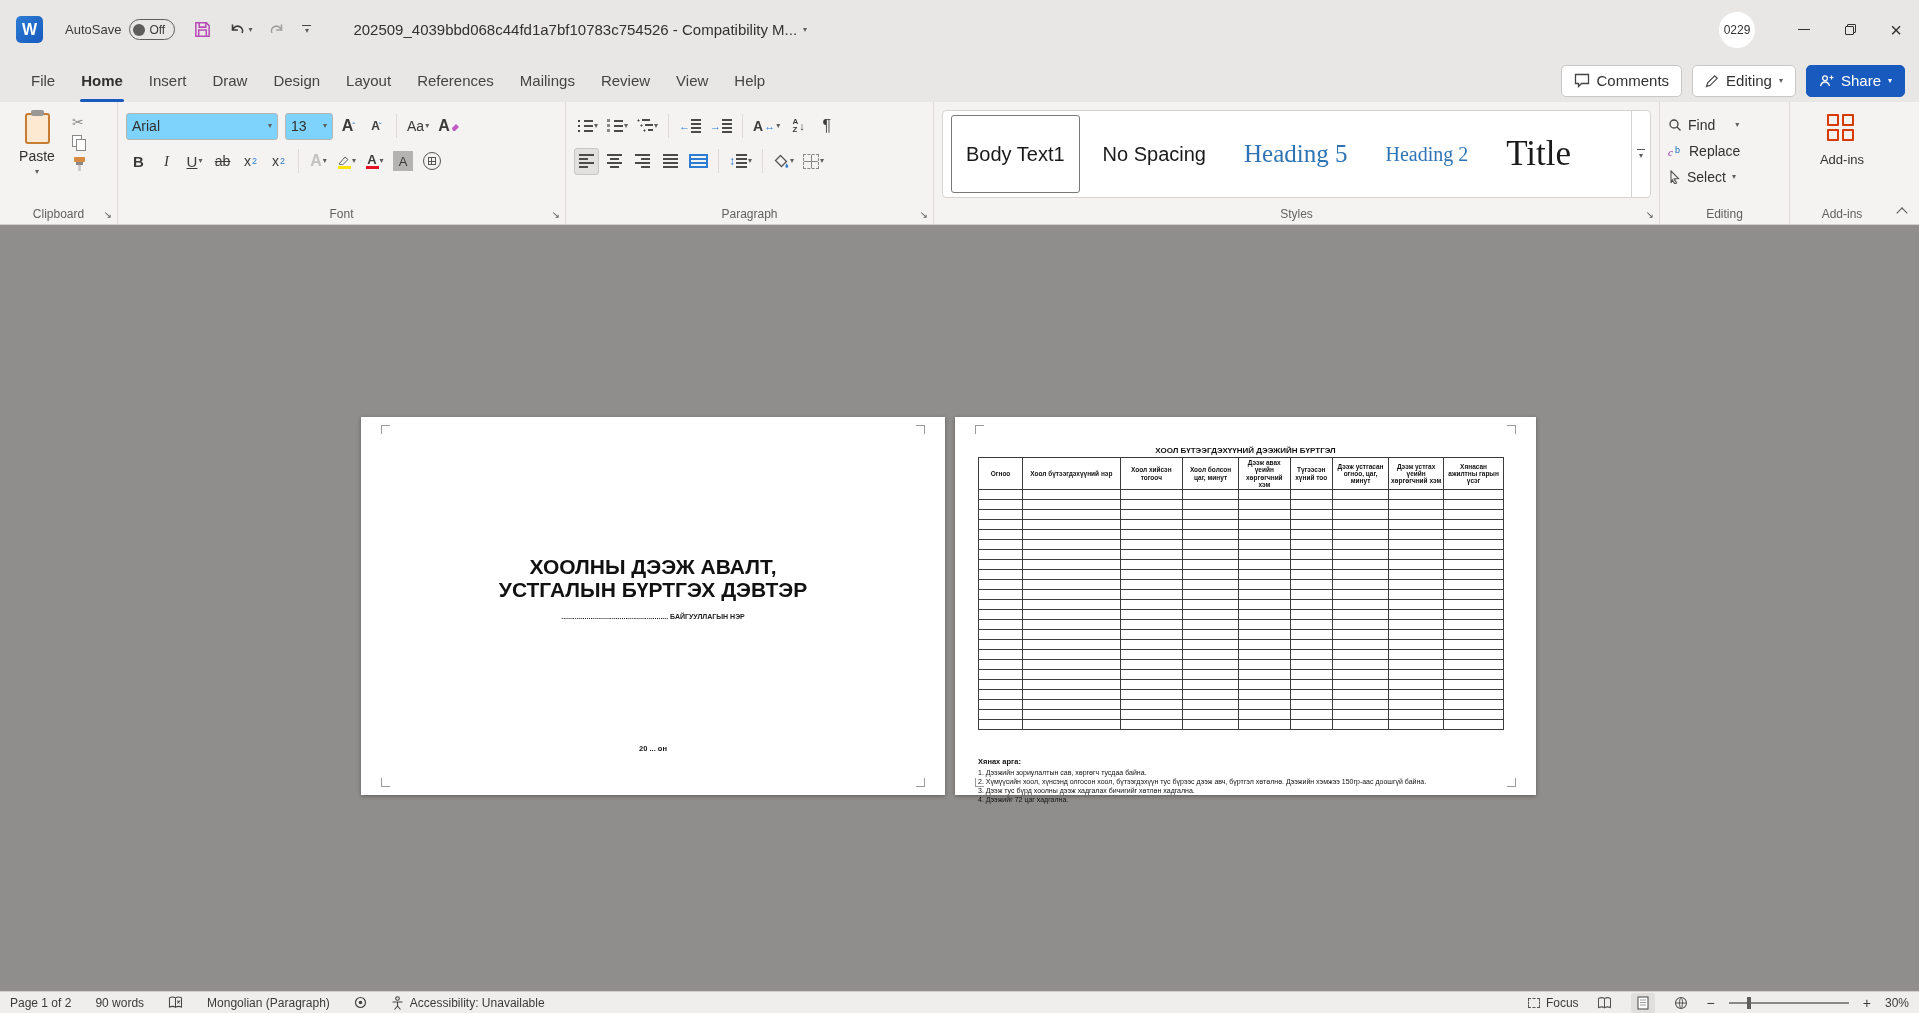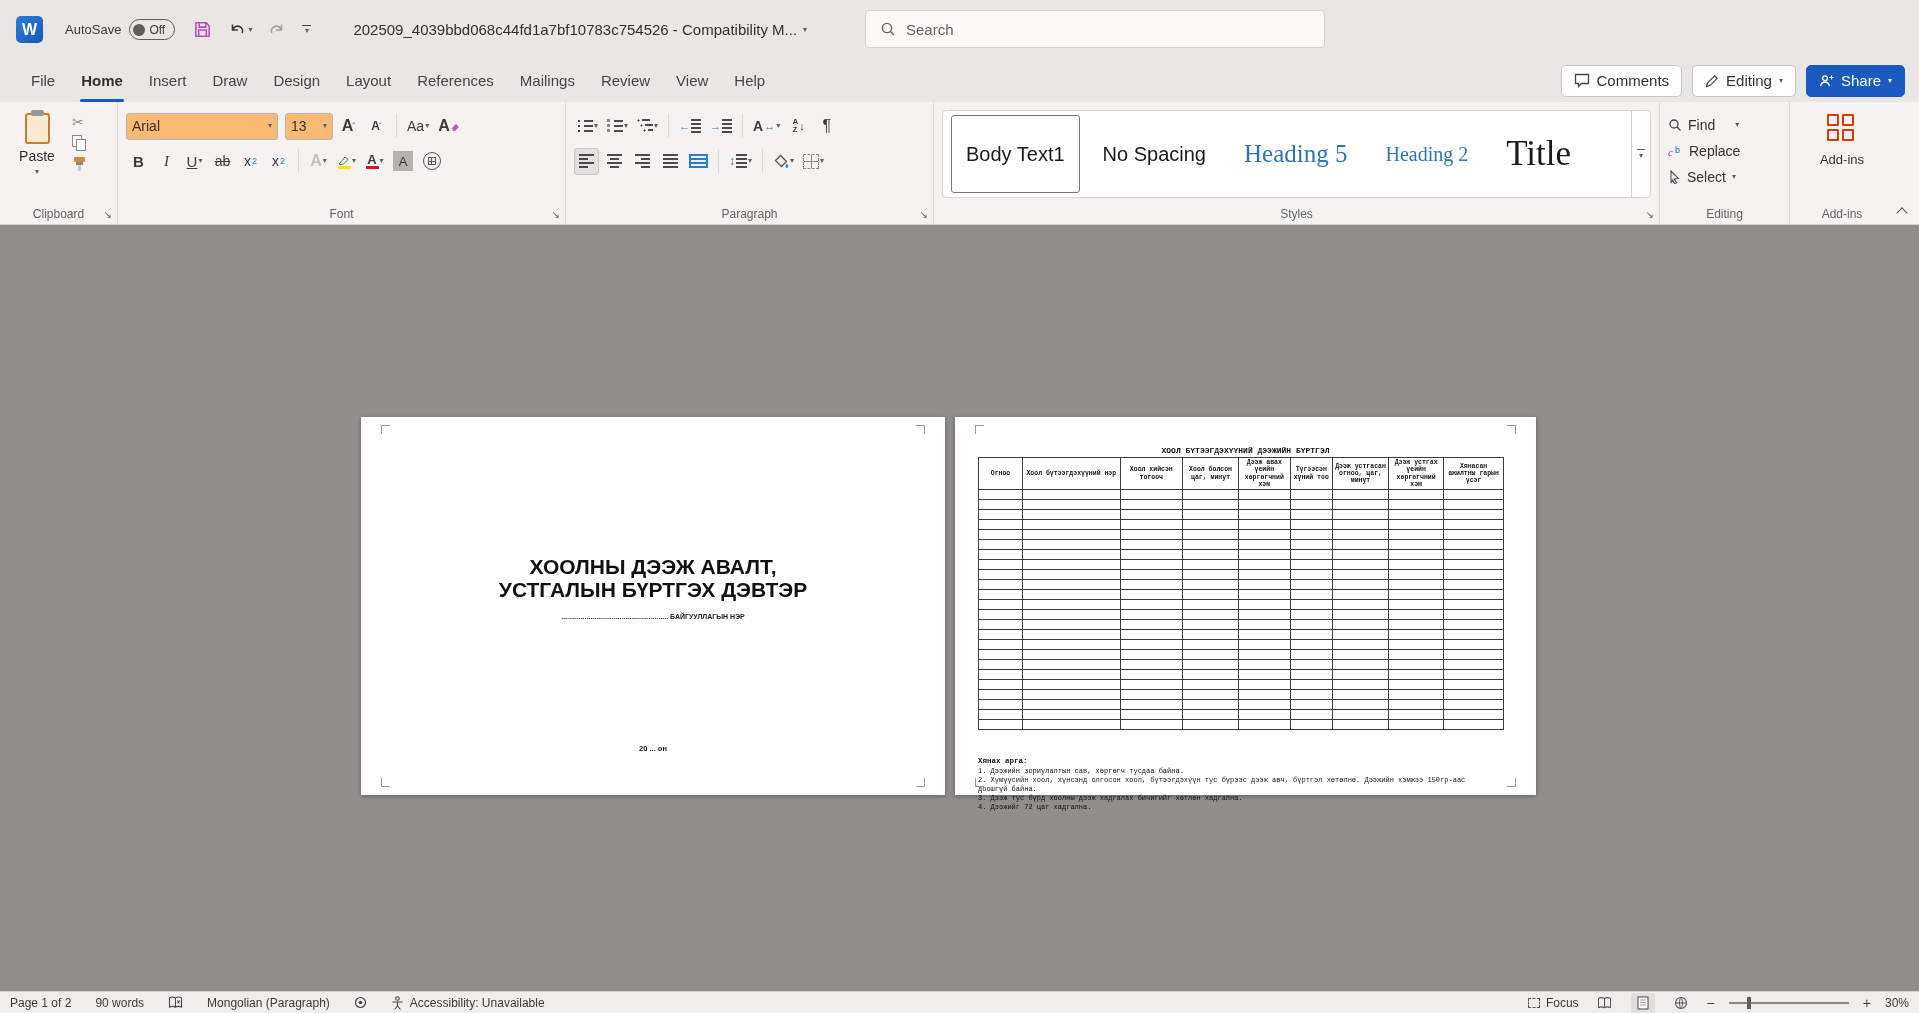--- a/index.html
+++ b/index.html
@@ -57,21 +57,21 @@
   .clipicon .clip { position:absolute; top:-3px; left:6px; width:13px; height:6px; background:#9a9896; border-radius:2px; }
   .clipicon .page { position:absolute; right:-5px; bottom:-3px; width:15px; height:19px; background:#fff; border:1.5px solid #8a8886; }
   .clipcol { display:flex; flex-direction:column; gap:5px; padding-top:4px; }
   .scissors { font-size:14px; color:#8a8886; }
   .ic-copy { position:relative; width:14px; height:16px; }
   .ic-copy i { position:absolute; left:0; top:0; width:10px; height:12px; border:1.4px solid #8a8886; background:#fff; }
   .ic-copy u { position:absolute; left:4px; top:4px; width:10px; height:12px; border:1.4px solid #8a8886; background:#fff; }
 
   
   .g-font { width:448px; }
-  .combo { background:#fdba74; border:1px solid #b8b6b4; border-radius:3px; height:27px; display:flex; align-items:center; justify-content:space-between; padding:0 5px; }
+  .combo { background:#7dd3fc; border:1px solid #b8b6b4; border-radius:3px; height:27px; display:flex; align-items:center; justify-content:space-between; padding:0 5px; }
   .combo input { border:none; outline:none; width:100%; font-size:14px; color:#323130; font-family:"Liberation Sans",sans-serif; background:transparent; }
   .cb-name { width:152px; }
   .cb-size { width:48px; margin-left:4px; }
   .bigA { font-size:16px; font-weight:600; }
   .smallA { font-size:12px; font-weight:600; }
   .supmark { color:#2b7cd3; font-size:9px; margin-left:-2px; vertical-align:top; }
   .b-bold { font-weight:bold; font-size:15px; }
   .b-it { font-style:italic; font-family:"Liberation Serif",serif; font-size:15px; }
   .b-un { text-decoration:underline; font-size:15px; }
   .b-strike { text-decoration:line-through; font-size:14px; }
@@ -134,21 +134,21 @@
   .addins-ic { width:30px; height:30px; display:grid; grid-template-columns:12px 12px; grid-template-rows:12px 12px; gap:3px; }
   .addins-ic i { border:2px solid #d83b01; border-radius:1px; }
   .addins-label { margin-top:8px; font-size:13px; color:#323130; }
   .collapse-chev { position:absolute; right:12px; bottom:8px; width:10px; height:10px; }
   .collapse-chev::before { content:""; position:absolute; left:1px; top:3px; width:7px; height:7px; border-left:1.6px solid #555; border-top:1.6px solid #555; transform:rotate(45deg); }
 
   
   .canvas { position:absolute; left:0; right:0; top:225px; height:766px; background:#908e8d; }
   .page { position:absolute; top:192px; background:#fff; box-shadow:0 1px 4px rgba(0,0,0,.35); }
   .page1 { left:361px; width:584px; height:378px; }
-  .page2 { left:955px; width:581px; height:378px;font-family:Liberation Mono, monospace; }
+  .page2 { left:955px; width:581px; height:378px; }
   .mark { position:absolute; width:9px; height:9px; }
   .mark.tl { left:20px; top:8px;  border-left:1px solid #9a9a9a; border-top:1px solid #9a9a9a; }
   .mark.tr { right:20px; top:8px; border-right:1px solid #9a9a9a; border-top:1px solid #9a9a9a; }
   .mark.bl { left:20px; bottom:8px; border-left:1px solid #9a9a9a; border-bottom:1px solid #9a9a9a; }
   .mark.br { right:20px; bottom:8px; border-right:1px solid #9a9a9a; border-bottom:1px solid #9a9a9a; }
 
   .p1-title { position:absolute; left:0; right:0; top:138px; text-align:center; font-weight:bold; font-size:21px; line-height:23px; color:#111; }
   .p1-org { position:absolute; left:0; right:0; top:196px; text-align:center; font-weight:bold; font-size:7px; color:#222; }
   .p1-year { position:absolute; left:0; right:0; top:327px; text-align:center; font-weight:bold; font-size:7.5px; color:#111; }
 
@@ -207,26 +207,34 @@
     </span>
     <span class="qa-more">
         <i></i>
         <span class="chev">▾</span>
       </span>
   </div>
   <div class="doctitle">
     <span>202509_4039bbd068c44fd1a7bf10783c754526  -  Compatibility M...</span>
     <span class="chev">▾</span>
   </div>
-  <div class="searchbox">
-    <svg width="16" height="16" viewBox="0 0 16 16">
-      <circle cx="7" cy="7" r="4.6" fill="none" stroke="#616161" stroke-width="1.4"></circle>
-      <path d="M10.5 10.5L14 14" stroke="#616161" stroke-width="1.4"></path>
-    </svg>
-    <input type="text" placeholder="Search" style="">
+  <div class="tb-right">
+    <div class="avatar">0229</div>
+    <div class="winbtn">
+        <span class="dash"></span>
+      </div>
+    <div class="winbtn">
+        <span class="restore-box">
+          <u></u>
+          <i></i>
+        </span>
+      </div>
+    <div class="winbtn">
+        <span class="close-x">×</span>
+      </div>
   </div>
 </div>
 
 <div class="tabrow noselect">
   <div class="tab">File</div>
   <div class="tab active">Home</div>
   <div class="tab">Insert</div>
   <div class="tab">Draw</div>
   <div class="tab">Design</div>
   <div class="tab">Layout</div>

